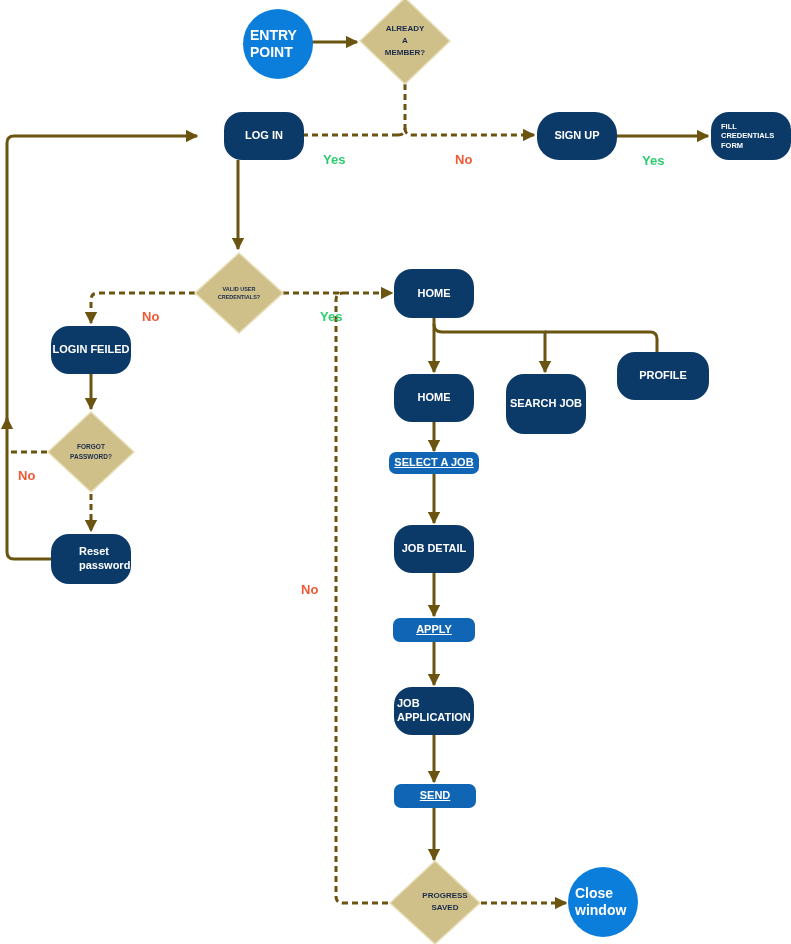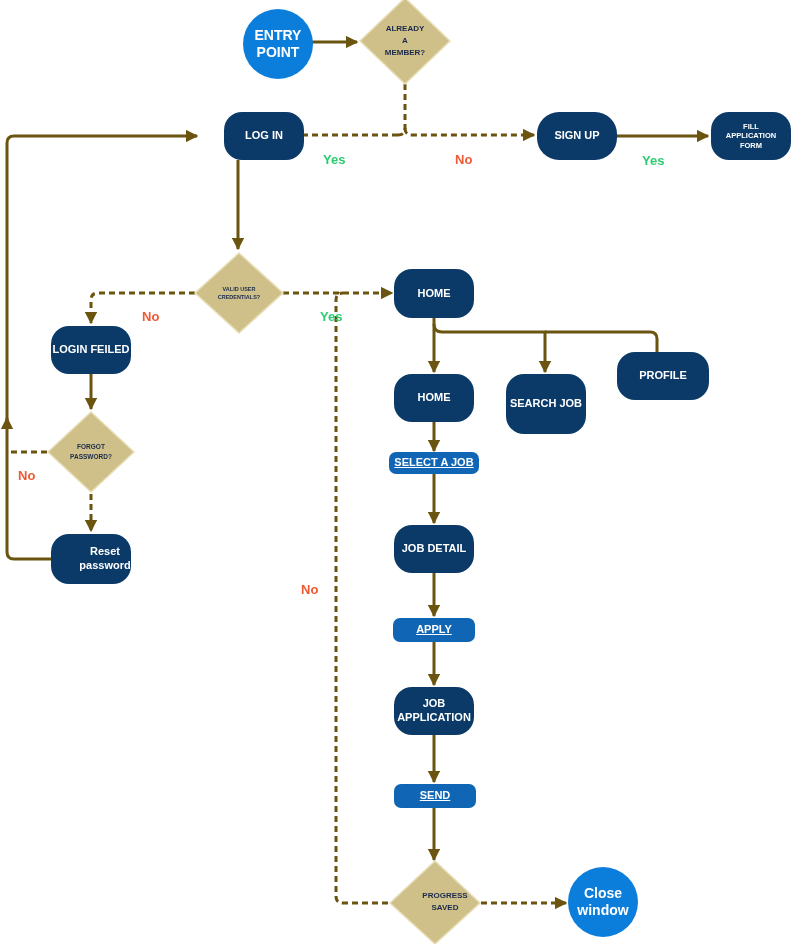--- a/index.html
+++ b/index.html
@@ -1,20 +1,20 @@
 <!DOCTYPE html>
 <html><head>
 <meta charset="utf-8">
 <style>
   html, body { margin:0; padding:0; background:#ffffff; }
   body { width:791px; height:944px; position:relative; overflow:hidden;
          font-family:"Liberation Sans", "DejaVu Sans", sans-serif; }
   #wires { position:absolute; left:0; top:0; width:791px; height:944px; }
   .node { position:absolute; display:flex; align-items:center; justify-content:center;
-          text-align:center; color:#ffffff; font-weight:bold; box-sizing:border-box; line-height:1.25; }
+          color:#ffffff; font-weight:bold; box-sizing:border-box; line-height:1.25; }
   .rbox { background:#0b3a68; border-radius:18px; font-size:11px; }
   .pill { background:#1065b4; border-radius:7px; font-size:11px;text-decoration:underline; }
   .circle { background:#0b7ddb; border-radius:50%; font-size:14px; }
   .diamond-wrap { position:absolute; }
   .diamond { position:absolute; left:0; top:0; width:100%; height:100%; }
   .diamond-text { position:absolute; left:0; top:0; width:100%; height:100%; display:flex;
           align-items:center; justify-content:center; text-align:center; color:#1a2a4a;
           font-weight:bold; line-height:1.5; }
   .lbl { position:absolute; font-weight:bold; font-size:13px;margin-top:36px; }
   .yes { color:#2ecc71; }
@@ -88,21 +88,21 @@
 
 <div class="node rbox" style="left:199px;top:112px;width:80px;height:48px;margin-left:25px;">
   <span>LOG IN</span>
 </div>
 
 <div class="node rbox" style="left:537px;top:112px;width:80px;height:48px;border-radius:22px;">
   <span>SIGN UP</span>
 </div>
 
 <div class="node rbox" style="left:711px;top:112px;width:80px;height:48px;font-size:7.5px;">
-  <span style="width:60px;">FILL APPLICATION FORM</span>
+  <span style="width:60px;">FILL CREDENTIALS FORM</span>
 </div>
 
 <div class="diamond-wrap" style="left:193px;top:251px;width:92px;height:84px;">
   <svg class="diamond" viewBox="0 0 92 84">
     <polygon points="46,2 90,42 46,82 2,42" fill="#cfc08a" stroke="#e8dfb8" stroke-width="1.5"></polygon>
   </svg>
   <div class="diamond-text" style="font-size:5.5px;">
     <span style="width:44px;">VALID USER CREDENTIALS?</span>
   </div>
 </div>

